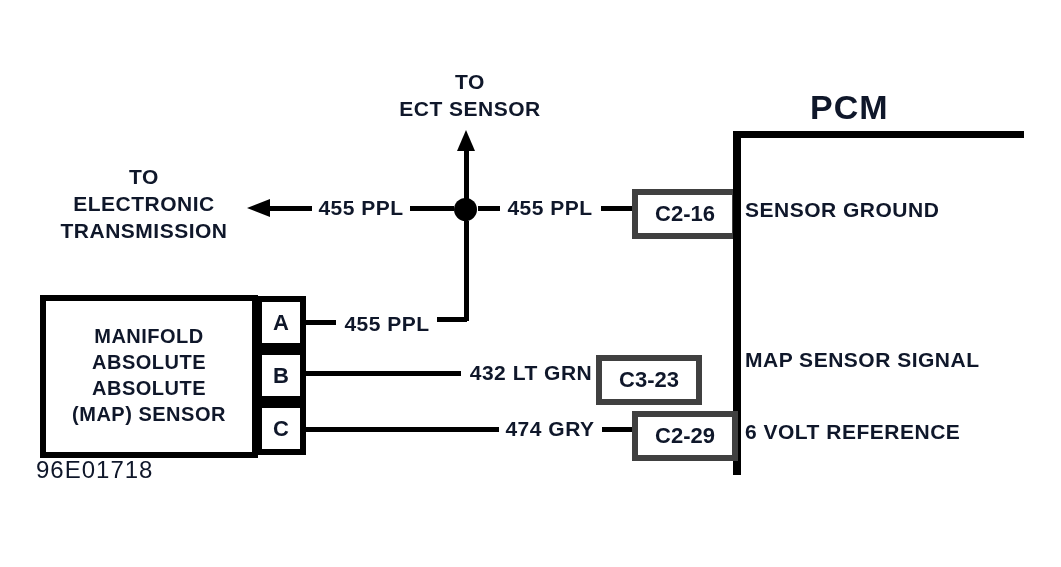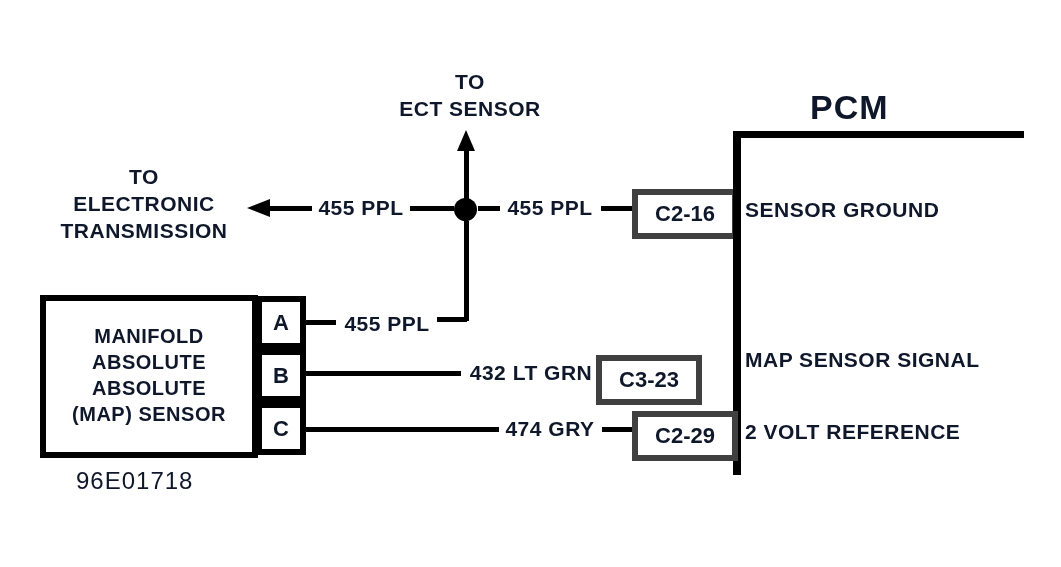--- a/index.html
+++ b/index.html
@@ -172,17 +172,17 @@
     <span>C3-23</span>
   </div>
   <div class="lbl" style="left:745px; top:348px;">MAP SENSOR SIGNAL</div>
 
   <div class="hline" style="left:306px; top:427px; width:193px; height:5px;"></div>
   <div class="lbl center" style="left:499px; top:417px; width:102px;">474 GRY</div>
   <div class="hline" style="left:602px; top:427px; width:30px; height:5px;"></div>
   <div class="connector-box" style="left:632px; top:411px;">
     <span>C2-29</span>
   </div>
-  <div class="lbl" style="left:745px; top:420px;">2 VOLT REFERENCE</div>
+  <div class="lbl" style="left:745px; top:420px;">6 VOLT REFERENCE</div>
 
-  <div class="figure-id" style="left:36px; top:467px;margin-left:40px;">96E01718</div>
+  <div class="figure-id" style="left:36px; top:456px;">96E01718</div>
 
 </div>
 
 </body></html>

